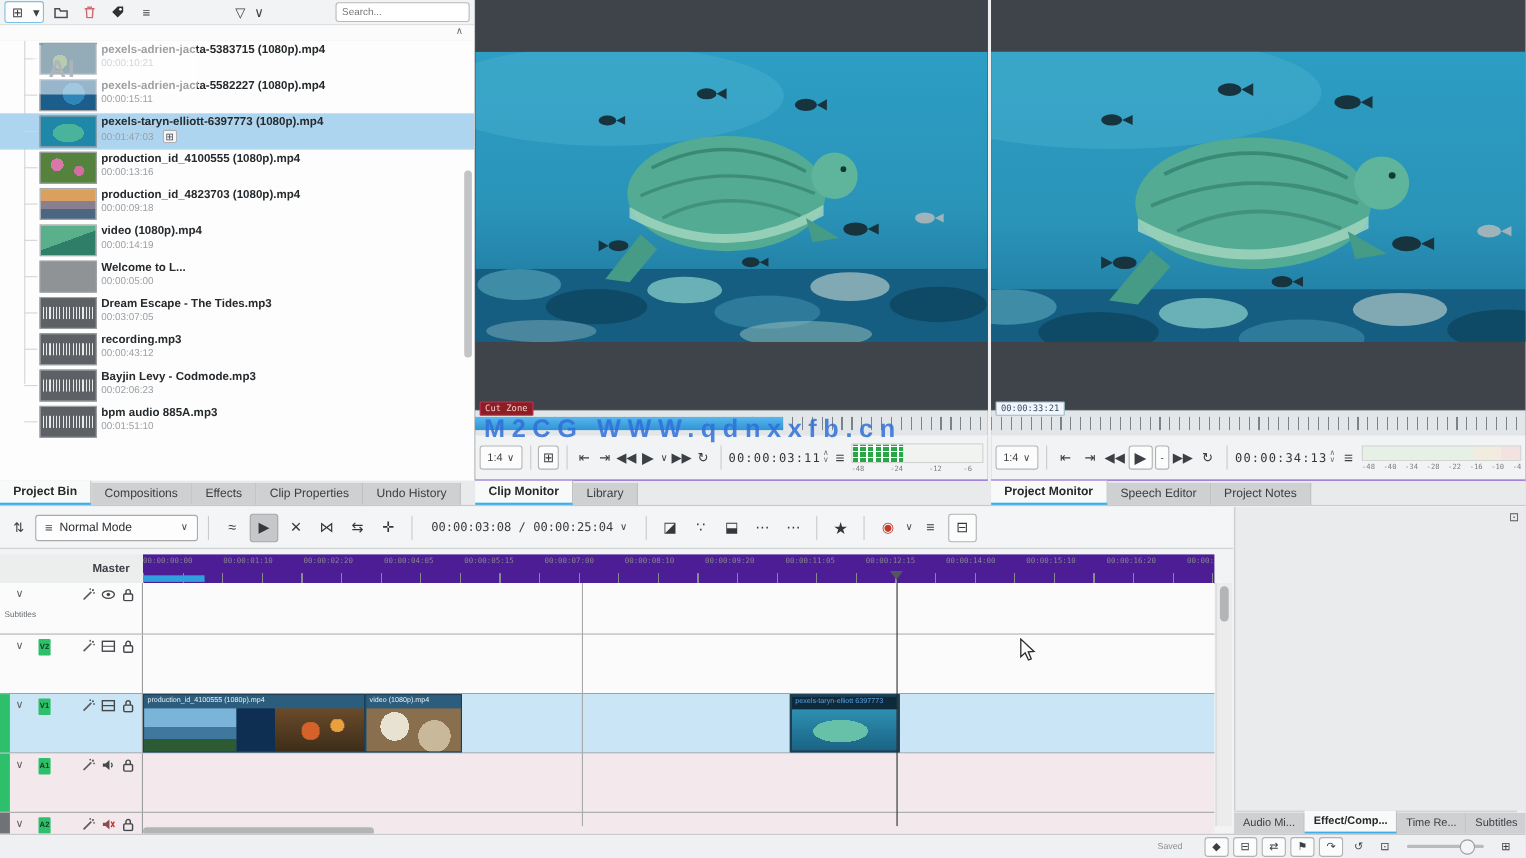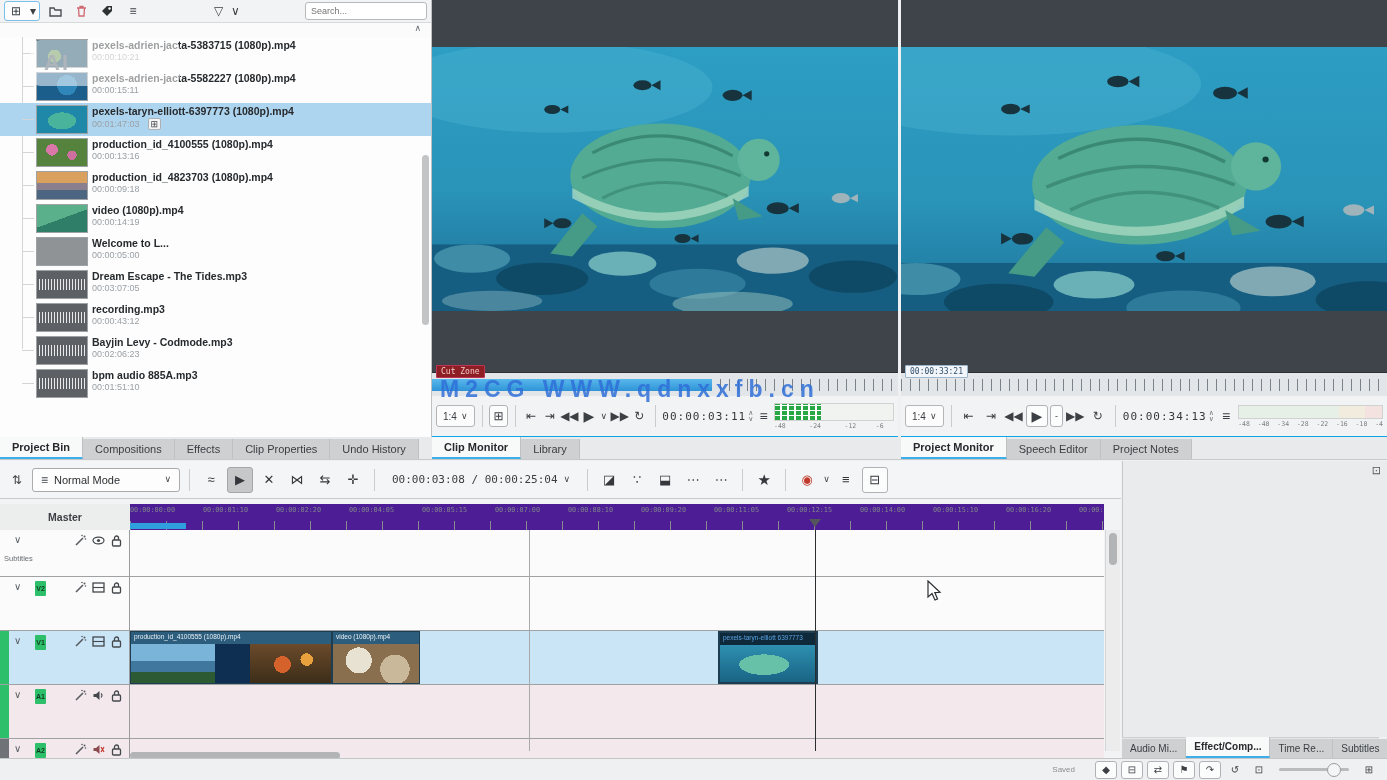--- a/index.html
+++ b/index.html
@@ -40,21 +40,21 @@
   .t-flowers{background:radial-gradient(circle at 30% 40%,#d977a8 0 15%,transparent 15%),radial-gradient(circle at 70% 60%,#cf6fa0 0 12%,transparent 12%),#55823c;}
   .t-sunset{background:linear-gradient(180deg,#d9a05e 0 40%,#8a7f8e 40% 65%,#4c6580 65%);}
   .t-waves{background:linear-gradient(160deg,#59b08a 0 50%,#2f7f68 50%);}
   .t-title{background:#8f9396;}
   .t-wave{background:#5d6165;position:relative;overflow:hidden;}
   .t-wave::after{content:"";position:absolute;left:2px;right:2px;top:28%;bottom:28%;
       background:repeating-linear-gradient(90deg,#e9e9e9 0 1px,transparent 1px 3px);}
   #bin-scroll{position:absolute;right:2px;top:155px;width:7px;height:170px;border-radius:4px;background:#c2c4c6;}
 
   
-  .monitor{top:0;height:437px;background:#0ea5e9;border-bottom:1px solid #bfc1c3;}
+  .monitor{top:0;height:437px;background:#6d28d9;border-bottom:1px solid #bfc1c3;}
   #clip-mon{left:432px;width:466px;}
   #proj-mon{left:901px;width:486px;}
   .mon-video{position:absolute;left:0;top:0;right:0;height:372px;overflow:hidden;background:#3f444a;}
   .mon-video svg{position:absolute;left:0;top:47px;width:100%;height:264px;}
   .mon-seek{position:absolute;left:0;top:372px;right:0;height:24px;background:#e3e6e8;border-top:1px solid #2c3036;}
   .seek-ticks{position:absolute;left:0;right:0;top:6px;height:12px;
       background:repeating-linear-gradient(90deg,#7b838a 0 1px,transparent 1px 9px);}
   .seek-fill{position:absolute;left:0;top:6px;height:12px;background:linear-gradient(180deg,#59b8ec,#2f93d6);}
   .zone-badge{position:absolute;left:4px;top:-8px;font-size:8px;padding:1px 4px;border-radius:1px;}
   .zone-badge.red{background:#8d1f24;color:#f3c9c9;border:1px solid #b35;}
@@ -88,21 +88,21 @@
 
   
   #right-panel{left:1122px;top:461px;width:265px;height:276px;background:#e9ebec;border-left:1px solid #c6c8ca;box-sizing:border-box;}
   #right-panel .corner-btn{position:absolute;right:6px;top:3px;font-size:11px;color:#56595d;}
   #right-tabs{left:1122px;top:737px;width:257px;height:21px;background:#e4e6e7;display:flex;align-items:flex-end;border-top:1px solid #cdcfd1;box-sizing:border-box;}
   #right-tabs .tab{font-size:10px;padding:0 8px;height:19px;}
 
   
   #timeline{left:0;top:499px;width:1121px;height:259px;background:#f2f3f4;overflow:hidden;}
   #master-row{position:absolute;left:0;top:5px;width:130px;height:26px;background:#eceded;border-bottom:1px solid #b9bbbd;border-right:1px solid #9a9c9e;
-      display:flex;align-items:center;justify-content:center;font-weight:bold;font-size:10.5px;color:#3c4044;}
+      display:flex;align-items:center;justify-content:center;font-weight:bold;font-size:10.5px;color:#3c4044;padding-left:36px;}
   #ruler{position:absolute;left:130px;top:5px;width:974px;height:26px;background:#4c1d95;border-bottom:1px solid #9a9c9e;overflow:hidden;}
   #ruler-labels{display:flex;}
   #ruler-labels .rl{flex:0 0 73px;font-size:6.8px;color:#84888c;padding-top:2px;font-family:"DejaVu Sans Mono",monospace;}
   #ruler-ticks{position:absolute;left:0;right:0;bottom:0;height:9px;
       background:repeating-linear-gradient(90deg,#888b8e 0 1px,transparent 1px 36px);}
   #ruler-zone{position:absolute;left:0;bottom:1px;width:56px;height:6px;background:#2f9fde;}
   #tracks-head{position:absolute;left:0;top:31px;width:130px;}
   #tracks-body{position:absolute;left:130px;top:31px;width:974px;}
   .trow{position:relative;border-bottom:1px solid #9fa1a3;box-sizing:border-box;}
   .trow.row-sub{height:47px;background:#fbfbfb;}

